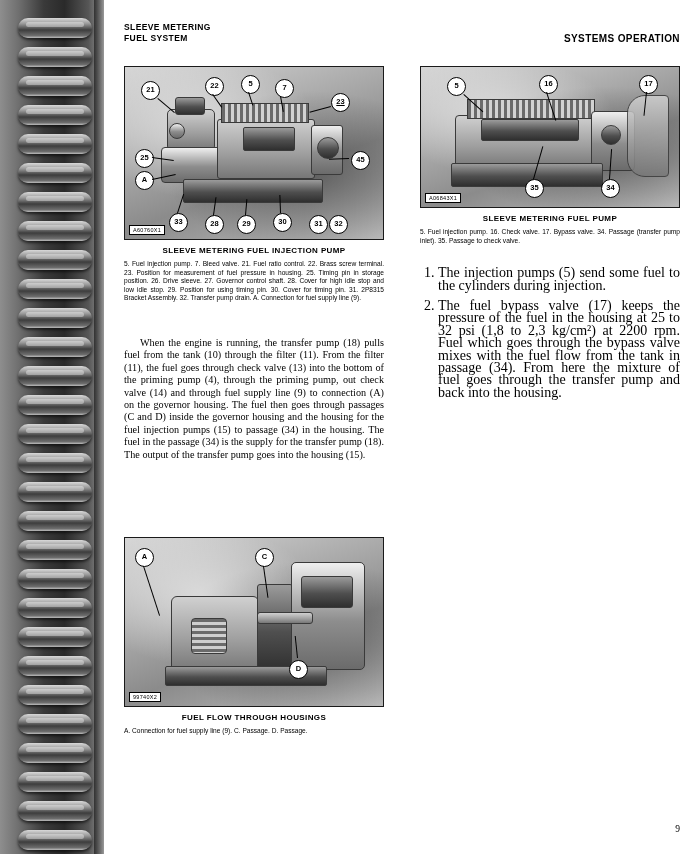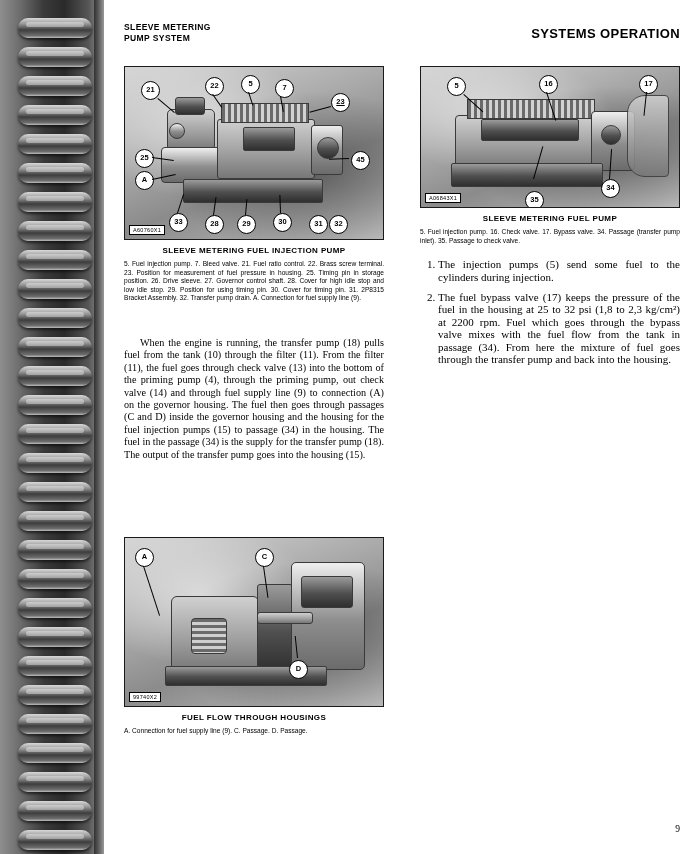--- a/index.html
+++ b/index.html
@@ -29,23 +29,23 @@
   .coil:after{
     content:"";position:absolute;left:8px;top:4px;width:58px;height:5px;
     border-radius:4px;background:rgba(255,255,255,.38);
   }
   
   .page{
     position:absolute;left:104px;top:0;width:596px;height:854px;
     background:#ffffff;
   }
   .page-inner{position:absolute;left:20px;top:22px;width:556px;height:812px;}
-  .hdr{display:flex;justify-content:space-between;align-items:center;}
+  .hdr{display:flex;justify-content:space-between;align-items:flex-end;}
   .hdr-left{font-size:8.5px;font-weight:bold;letter-spacing:.4px;line-height:11px;color:#000;}
-  .hdr-right{font-size:13px;font-weight:bold;letter-spacing:.4px;color:#000;padding-top:1px;margin-left:40px;}
+  .hdr-right{font-size:10px;font-weight:bold;letter-spacing:.4px;color:#000;padding-top:1px;margin-left:40px;}
 
   .cols{position:absolute;left:0;top:44px;width:556px;}
   .col{position:absolute;top:0;width:260px;}
   .col-left{left:0;}
   .col-right{left:296px;}
 
   
   .fig{
     position:relative;border:1px solid #1a1a1a;background:#c9c9c9;overflow:hidden;
   }
@@ -84,22 +84,22 @@
 
   
   p.body{
     font-family:"Liberation Serif", serif;
     font-size:10.2px;line-height:12.4px;text-align:justify;color:#000;
     margin:0;
   }
   p.body.indent{text-indent:16px;}
   ol.numlist{
     font-family:"Liberation Serif", serif;
-    font-size:11px;line-height:12.4px;color:#000;
-    margin:13px 0 0 0;padding-left:18px;text-align:justify;
+    font-size:14px;line-height:12.4px;color:#000;
+    margin:22px 0 0 0;padding-left:18px;text-align:justify;
   }
   ol.numlist li{margin-bottom:8px;}
 
   .pagenum{
     position:absolute;right:0;bottom:0;font-size:9.5px;color:#000;
     font-family:"Liberation Serif", serif;
   }
 </style>
 </head>
 <body>
@@ -138,21 +138,21 @@
     <div class="coil" style="top: 801px;"></div>
     <div class="coil" style="top: 830px;"></div>
   </div>
 
 <div class="page">
  <div class="page-inner">
 
   <div class="hdr">
     <div class="hdr-left">
       <div>SLEEVE METERING</div>
-      <div>PUMP SYSTEM</div>
+      <div>FUEL SYSTEM</div>
     </div>
     <div class="hdr-right">SYSTEMS OPERATION</div>
   </div>
 
   <div class="cols">
 
     <div class="col col-left">
 
       <div class="fig" style="width:258px;height:172px;">
         <div class="machine"></div>
@@ -237,21 +237,21 @@
         <div class="ridges" style="left:46px;top:32px;width:126px;height:18px;"></div>
         <div class="blk dark" style="left:60px;top:52px;width:96px;height:20px;border-radius:2px;"></div>
         <div class="blk" style="left:170px;top:44px;width:42px;height:58px;border-radius:4px;"></div>
         <div class="blk dark round" style="left:180px;top:58px;width:18px;height:18px;"></div>
         <div class="blk dark" style="left:30px;top:96px;width:150px;height:22px;border-radius:2px;"></div>
         <div class="blk mid" style="left:206px;top:28px;width:40px;height:80px;border-radius:18px 4px 4px 18px;opacity:.85;"></div>
 
         <div class="cal" style="left:26px;top:10px;">5</div>
         <div class="cal" style="left:118px;top:8px;">16</div>
         <div class="cal" style="left:218px;top:8px;">17</div>
-        <div class="cal" style="left:104px;top:112px;margin-top:12px;">35</div>
+        <div class="cal" style="left:104px;top:112px;">35</div>
         <div class="cal" style="left:180px;top:112px;">34</div>
 
         <div class="lead" style="left:43px;top:27px;width:26px;transform:rotate(42deg);"></div>
         <div class="lead" style="left:126px;top:25px;width:30px;transform:rotate(72deg);"></div>
         <div class="lead" style="left:226px;top:25px;width:24px;transform:rotate(96deg);"></div>
         <div class="lead" style="left:112px;top:112px;width:34px;transform:rotate(-74deg);"></div>
         <div class="lead" style="left:188px;top:112px;width:30px;transform:rotate(-86deg);"></div>
 
         <div class="figtag" style="left:4px;bottom:4px;">A06843X1</div>
       </div>

